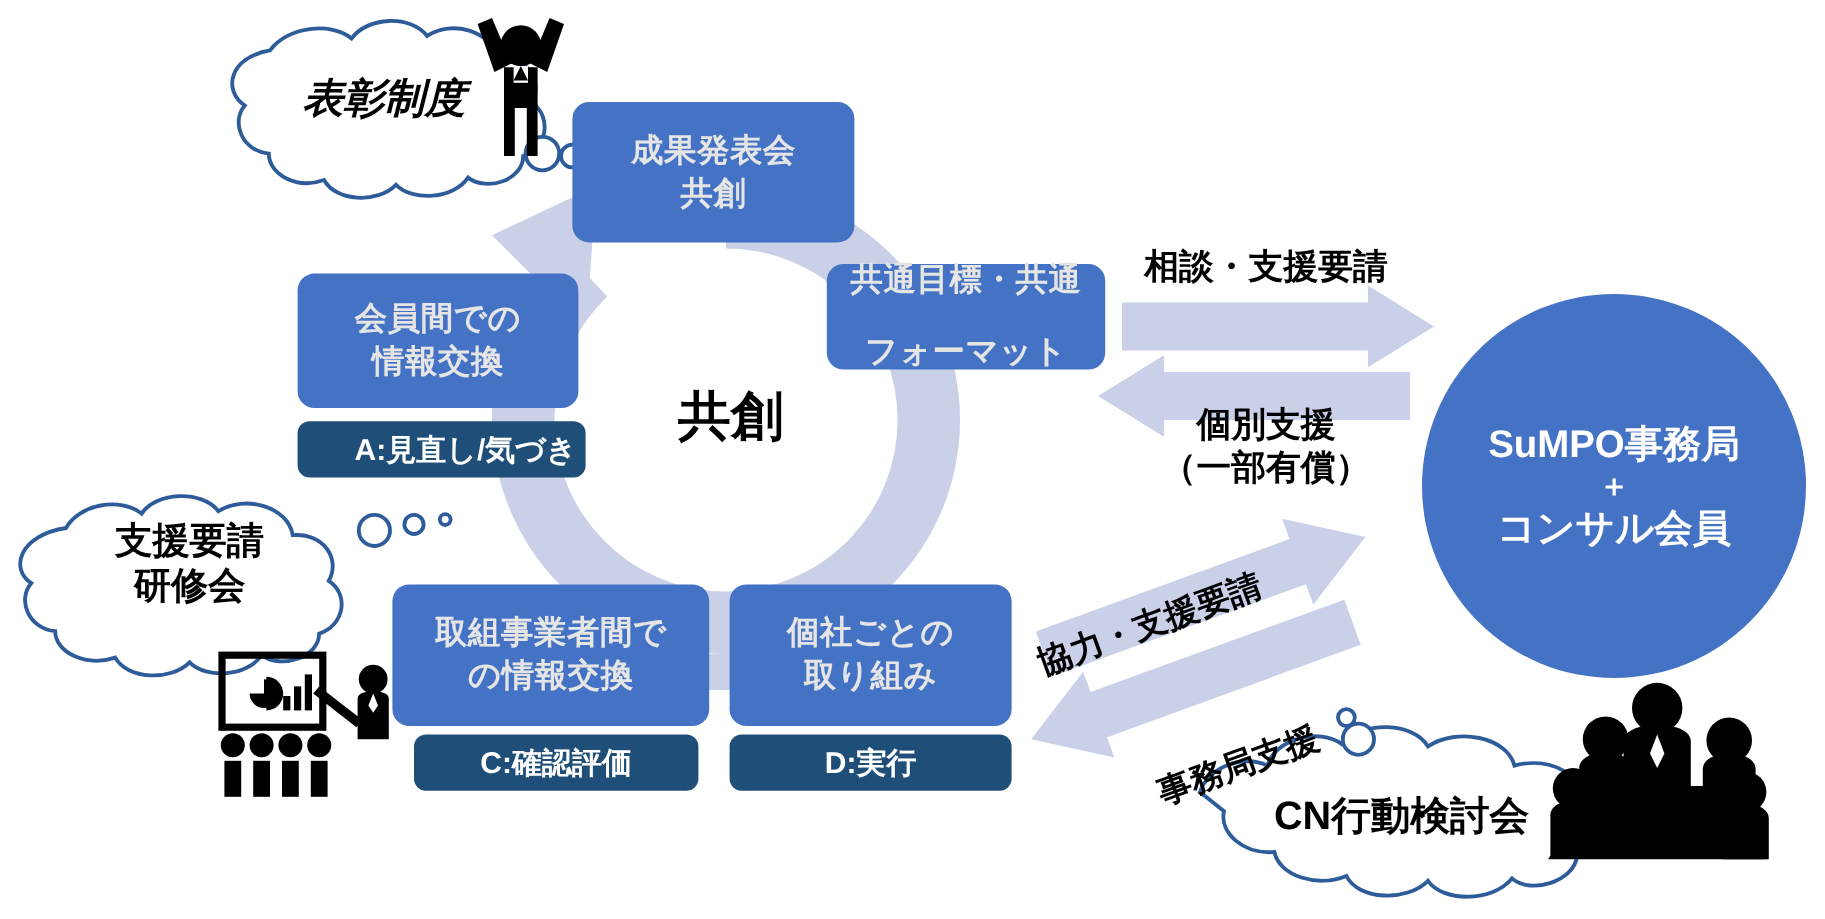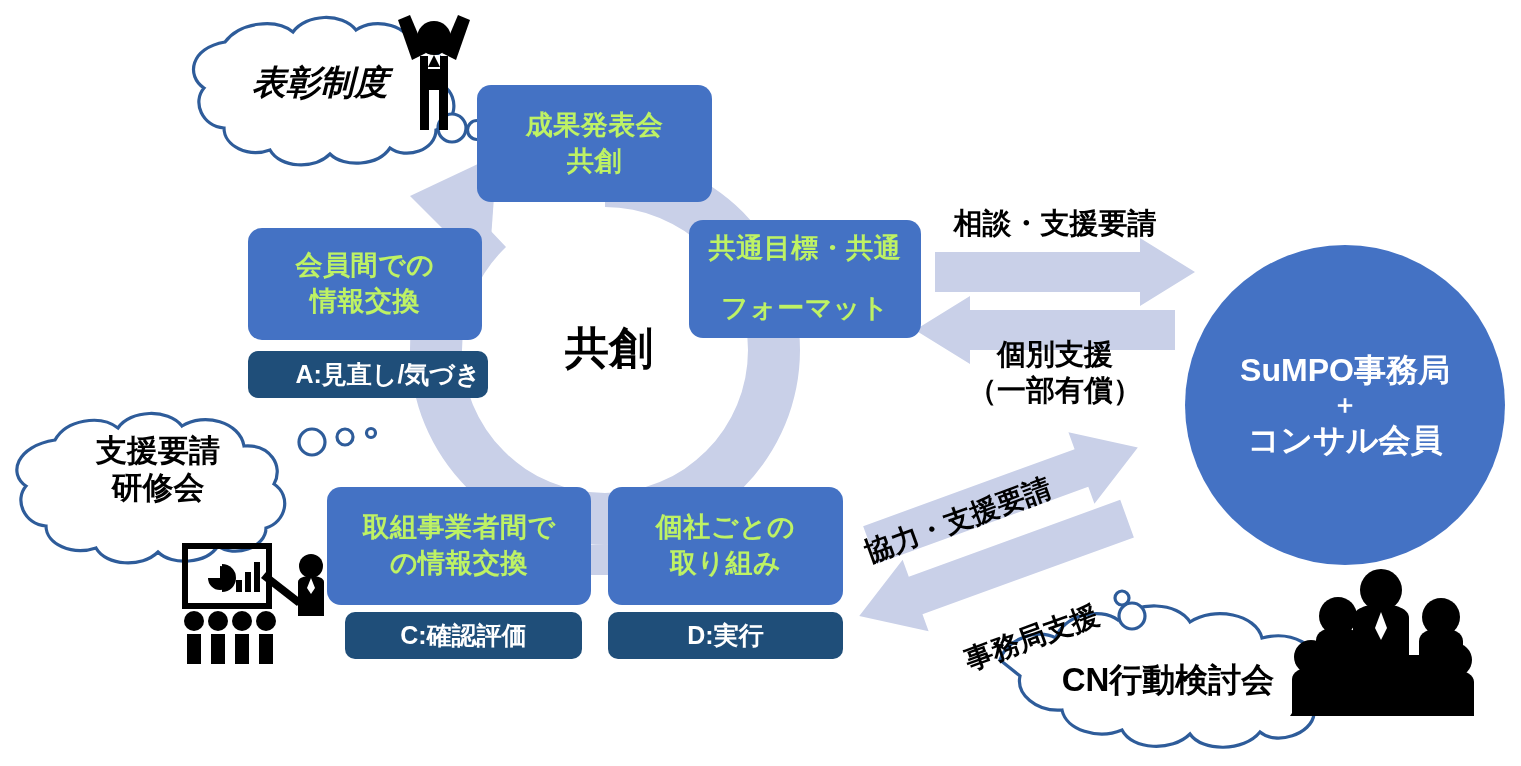--- a/index.html
+++ b/index.html
@@ -7,21 +7,21 @@
   #stage{position:relative;width:1521px;height:766px;background:#fff;}
 
   .layer{position:absolute;left:0;top:0;width:1521px;height:766px;}
   svg.layer{pointer-events:none;}
 
   
   .card{
     position:absolute;
     background:#4472C4;
     border-radius:14px;
-    color:#bef264;
+    color:#e5e5e5;
     font-weight:bold;
     display:flex;
     flex-direction:column;
     align-items:center;
     justify-content:center;
     text-align:center;
     line-height:1.32;
     letter-spacing:.5px;
     box-sizing:border-box;
   }
@@ -210,21 +210,21 @@
 
       <path d="M1331,655 l100,0 l41,61 l-182,0 z"></path>
     </g>
   </svg>
 
   <div class="card" style="left:477px;top:85px;width:235px;height:117px;font-size:27px;">
     <span class="ln">成果発表会</span>
     <span class="ln">共創</span>
   </div>
 
-  <div class="card" style="left:689px;top:220px;width:232px;height:118px;font-size:27px;gap:24px;">
+  <div class="card" style="left:689px;top:220px;width:232px;height:88px;font-size:27px;gap:24px;">
     <span class="ln">共通目標・共通</span>
     <span class="ln">フォーマット</span>
   </div>
 
   <div class="card" style="left:608px;top:487px;width:235px;height:118px;font-size:27px;">
     <span class="ln">個社ごとの</span>
     <span class="ln">取り組み</span>
   </div>
 
   <div class="card" style="left:327px;top:487px;width:264px;height:118px;font-size:27px;">

